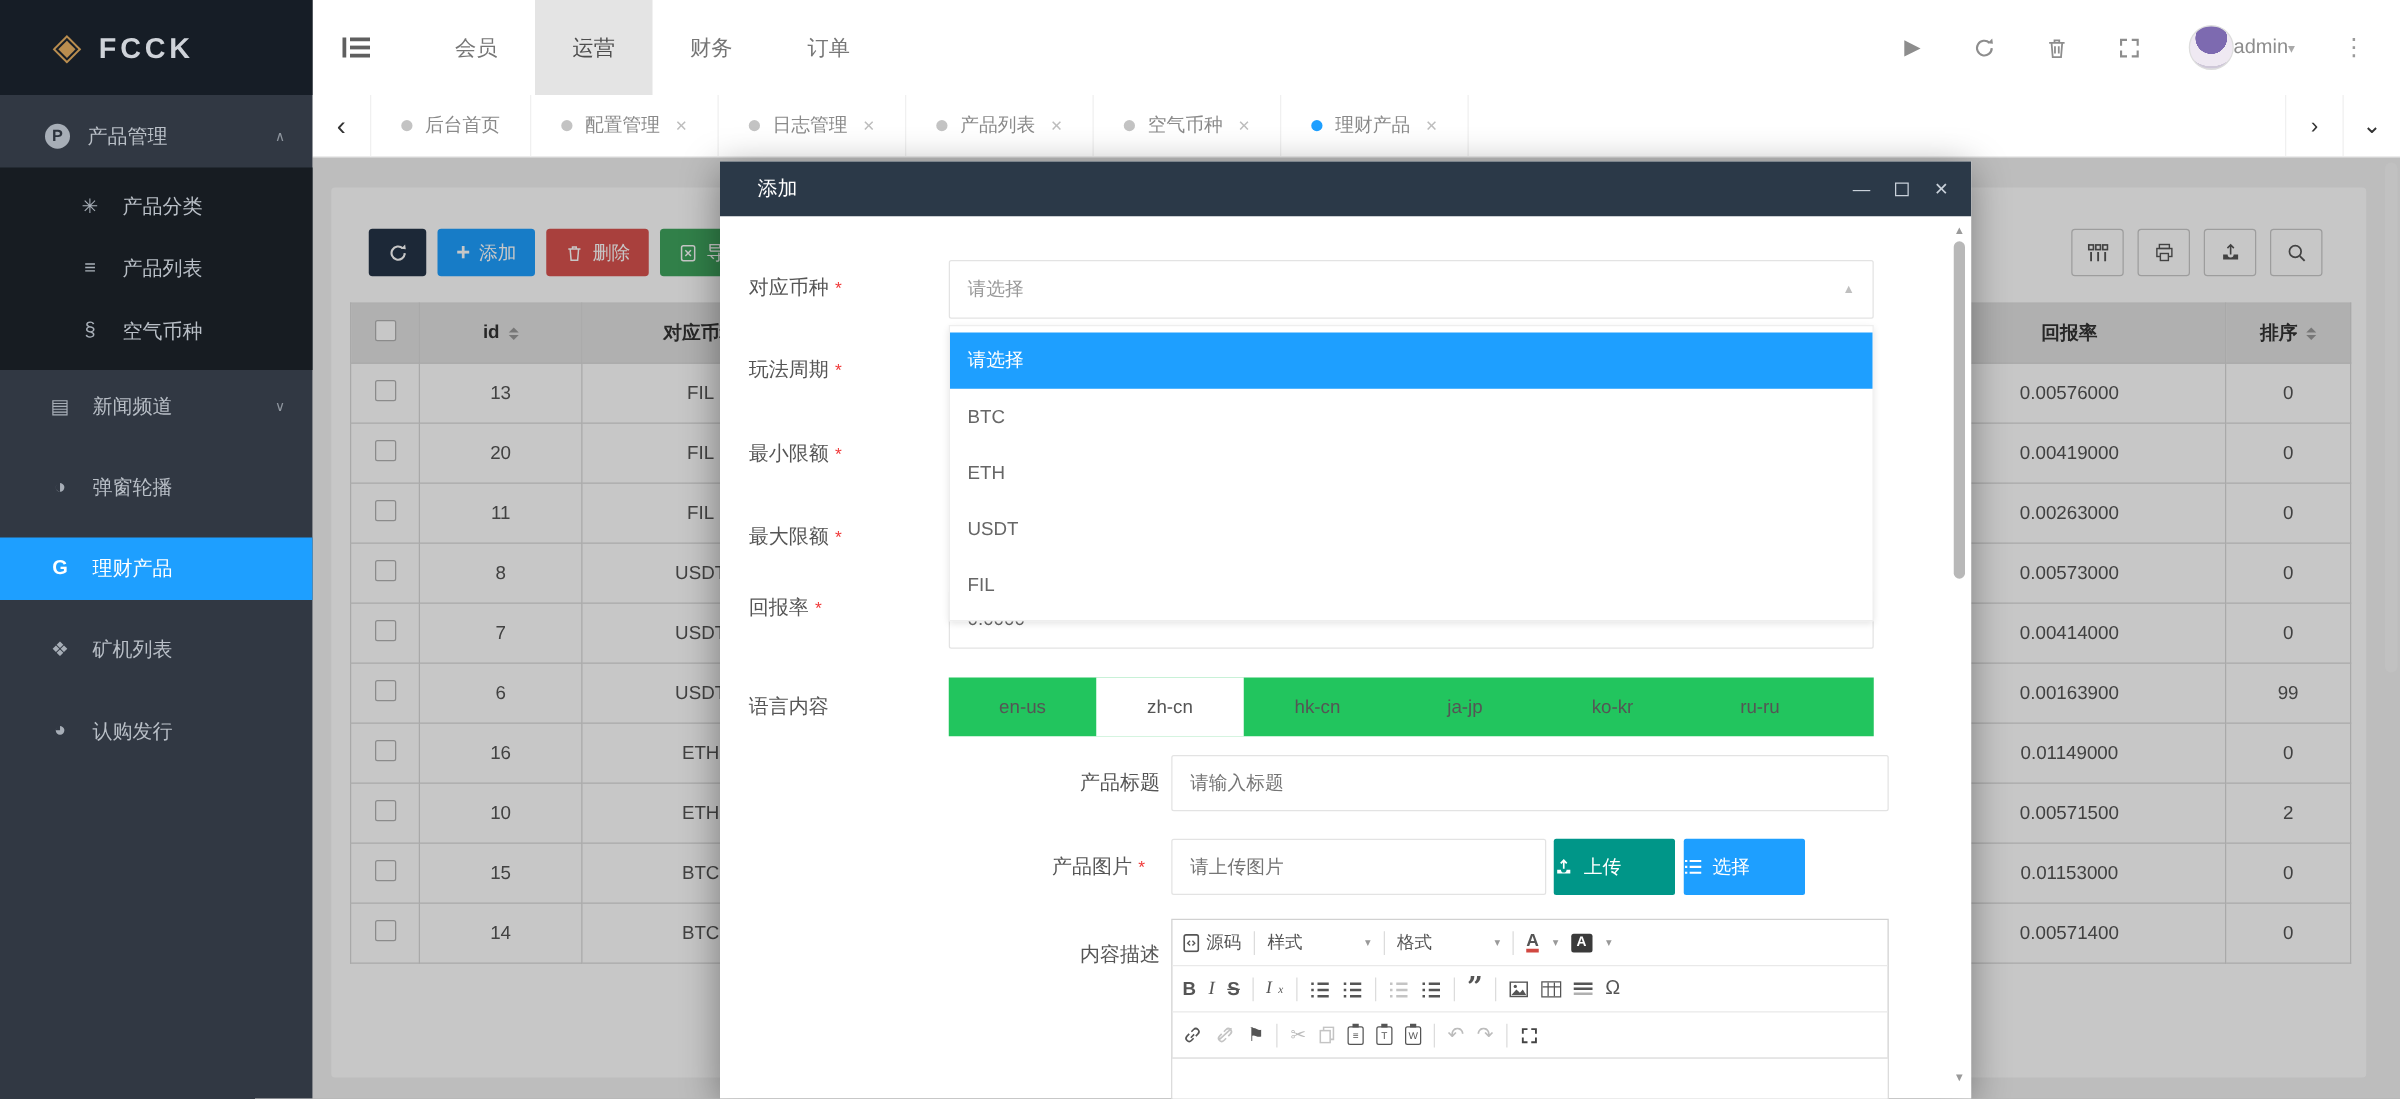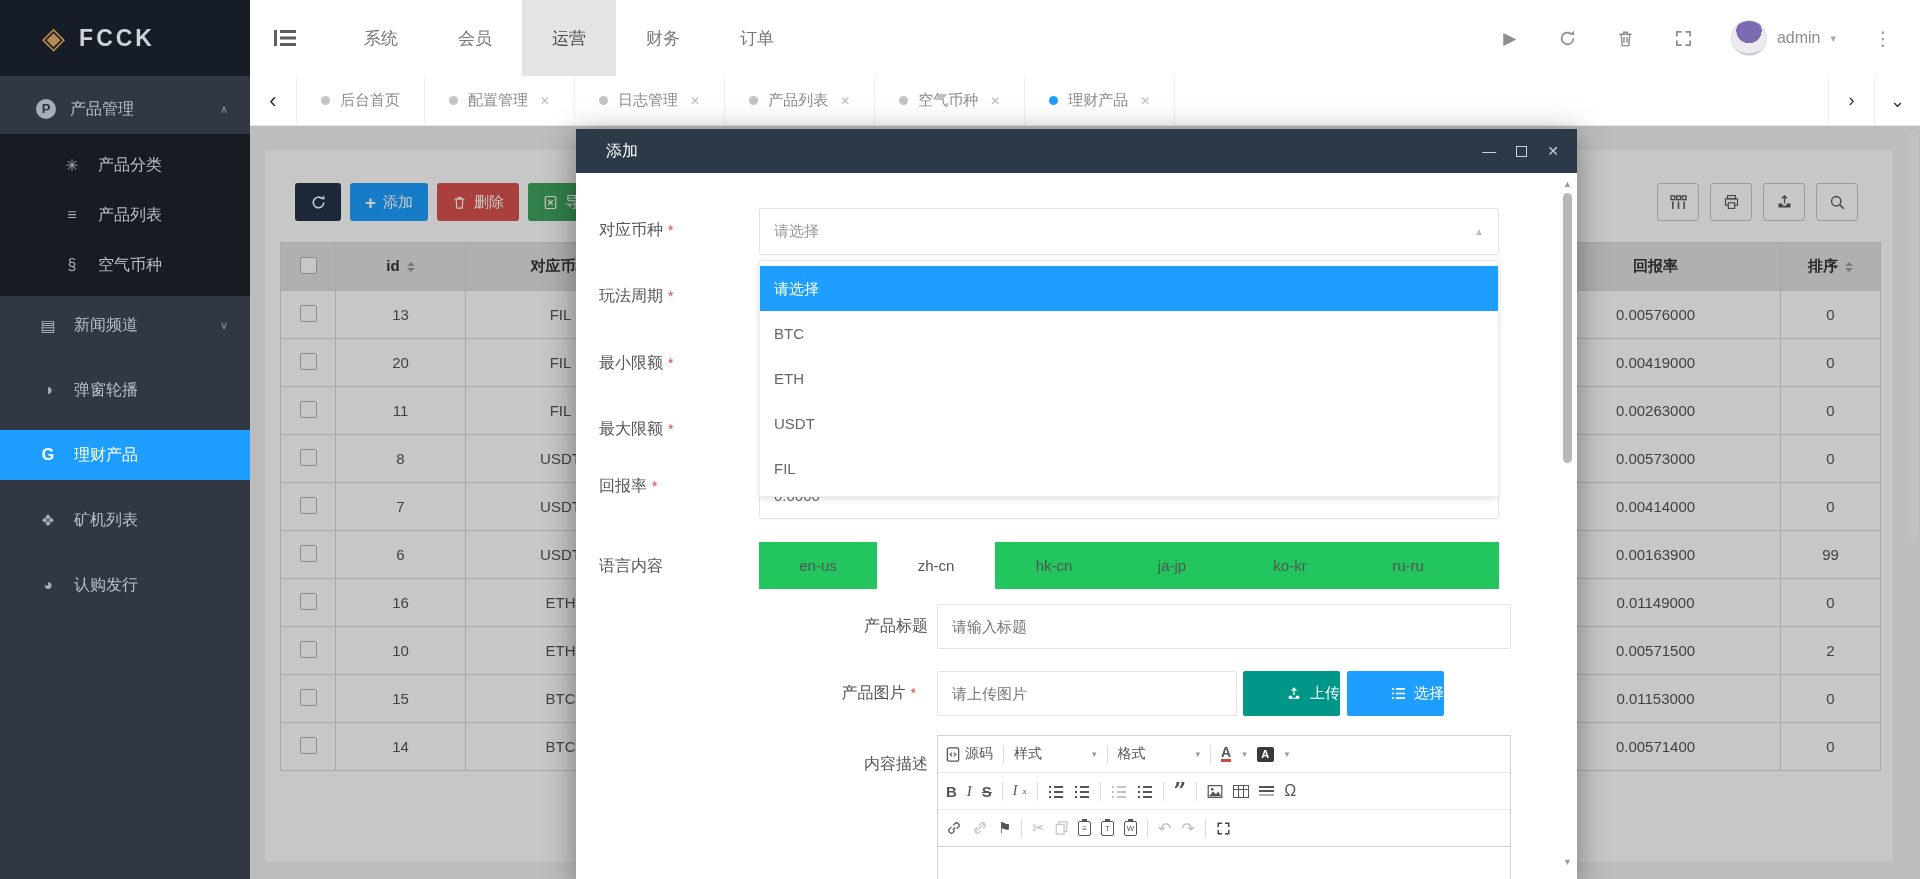--- a/index.html
+++ b/index.html
@@ -25,21 +25,21 @@
 .navbar{position:absolute;left:250px;top:0;right:0;height:76px;background:#fff;display:flex;align-items:center;z-index:20}
 .collapse-btn{width:70px;display:flex;justify-content:center;align-items:center;cursor:pointer}
 .ico-collapse{position:relative;width:22px;height:16px}
 .ico-collapse i{position:absolute;right:0;top:0;width:16px;height:2.5px;background:#5f5f5f;box-shadow:0 6.5px 0 #5f5f5f,0 13px 0 #5f5f5f}
 .ico-collapse b{position:absolute;left:0;top:0;width:3px;height:16px;background:#5f5f5f}
 .nav-menu{display:flex;height:100%;margin-left:14px}
 .nm{padding:0 30px;display:flex;align-items:center;color:#767676;font-size:17px;cursor:pointer}
 .nm.active{background:#e4e4e4;color:#4d4d4d}
 .nav-right{margin-left:auto;display:flex;align-items:center;gap:36px;padding-right:26px;color:#8d8d8d}
 .nav-right .nico{width:22px;height:22px;display:flex;align-items:center;justify-content:center;font-size:17px;cursor:pointer}
-.userbox{display:flex;align-items:center;gap:10px;cursor:pointer}
+.userbox{display:flex;align-items:center;cursor:pointer}
 .avatar{width:36px;height:36px;border-radius:50%;background:radial-gradient(circle at 50% 28%,#7d6ab0 0 42%,#efe9f2 43% 75%,#cfc8d8 76%);border:1px solid #ddd}
 .uname{font-size:16px;color:#8d8d8d}
 .ucaret{font-size:11px;color:#a9a9a9}
 
 
 .tabbar{position:absolute;left:250px;top:76px;right:0;height:50px;background:#fff;border-bottom:1px solid #e6e6e6;display:flex;z-index:20}
 .tb-arrow{width:46px;display:flex;align-items:center;justify-content:center;color:#333;font-size:22px;cursor:pointer;flex:none}
 .tabs{display:flex}
 .tab{display:flex;align-items:center;gap:10px;padding:0 24px;border-left:1px solid #f0f0f0;color:#8a8a8a;font-size:15px;cursor:pointer;white-space:nowrap}
 .tab:last-child{border-right:1px solid #f0f0f0}
@@ -92,21 +92,21 @@
 .fselect .scaret{margin-left:auto;color:#bfbfbf;font-size:10px}
 .finput{position:absolute;left:183px;width:740px;height:47px;border:1px solid #e3e3e3;border-radius:2px;padding:0 14px;font-size:15px;color:#666;background:#fff;font-family:inherit}
 .ddpanel{position:absolute;left:183px;top:131px;width:740px;background:#fff;border:1px solid #eee;box-shadow:0 2px 6px rgba(0,0,0,.12);padding:5px 0;z-index:10}
 .ddopt{height:45px;line-height:45px;padding-left:14px;font-size:15px;color:#666;cursor:pointer}
 .ddopt.sel{background:#1e9fff;color:#fff}
 .langtabs{position:absolute;left:183px;top:413px;width:740px;height:47px;background:#22c55e;display:flex}
 .ltab{width:118px;display:flex;align-items:center;justify-content:center;font-size:15px;color:#555;cursor:pointer}
 .ltab.active{background:#fff}
 .ilabel{position:absolute;width:130px;text-align:right;font-size:16px;color:#555}
 .iinput{position:absolute;height:45px;border:1px solid #e3e3e3;border-radius:2px;padding:0 14px;font-size:15px;color:#666;background:#fff;font-family:inherit}
-.mbtn{position:absolute;height:45px;border:none;border-radius:2px;color:#fff;font-size:15px;display:flex;align-items:center;justify-content:flex-end;gap:8px;cursor:pointer;font-family:Liberation Mono, monospace}
+.mbtn{position:absolute;height:45px;border:none;border-radius:2px;color:#fff;font-size:15px;display:flex;align-items:center;justify-content:flex-start;gap:8px;cursor:pointer;font-family:Liberation Mono, monospace}
 .mbtn.teal{background:#009688}.mbtn.blue2{background:#1e9fff}
 .editor{position:absolute;left:361px;top:606px;width:574px;height:200px;border:1px solid #d1d1d1;background:#fff}
 .etrow{display:flex;align-items:center;padding:0 8px;height:37px;border-bottom:1px solid #e9e9e9;gap:10px;color:#4a4a4a}
 .etrow:nth-child(3){border-bottom:1px solid #d1d1d1}
 .esep{width:1px;height:19px;background:#dcdcdc;flex:none}
 .ebtn{display:flex;align-items:center;gap:5px;font-size:14px;color:#555;cursor:pointer}
 .ebtn.dis{color:#bcbcbc}
 .edrop{display:flex;align-items:center;font-size:14px;color:#555;cursor:pointer}
 .edrop .w{width:72px}
 .ecaret{font-size:9px;color:#999;margin-left:6px}
@@ -187,21 +187,20 @@
   </aside>
 
   <header class="navbar">
     <div class="collapse-btn">
       <span class="ico-collapse">
           <b></b>
           <i></i>
         </span>
     </div>
     <nav class="nav-menu">
-      <div class="nm">系统</div>
       <div class="nm">会员</div>
       <div class="nm active">运营</div>
       <div class="nm">财务</div>
       <div class="nm">订单</div>
     </nav>
     <div class="nav-right">
       <span class="nico">▶</span>
       <span class="nico">
         <svg width="19" height="19" viewBox="0 0 20 20">
             <path d="M16.2 10a6.2 6.2 0 1 1-1.9-4.5" fill="none" stroke="#8d8d8d" stroke-width="1.8"></path>

